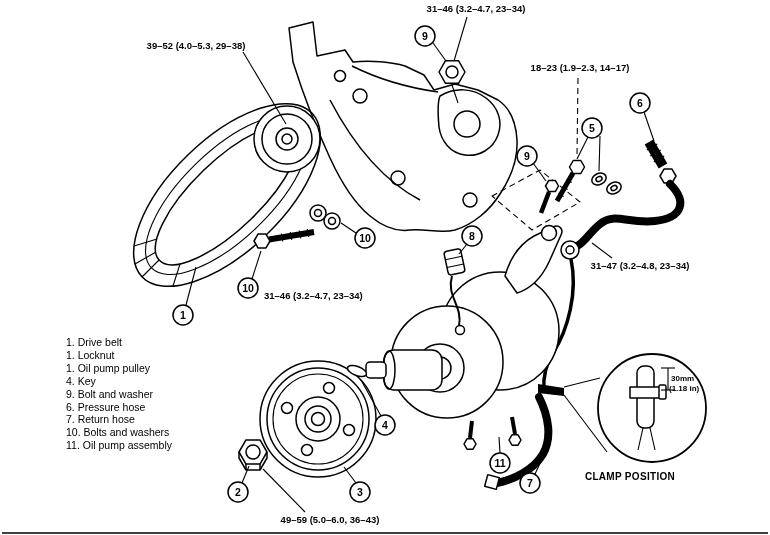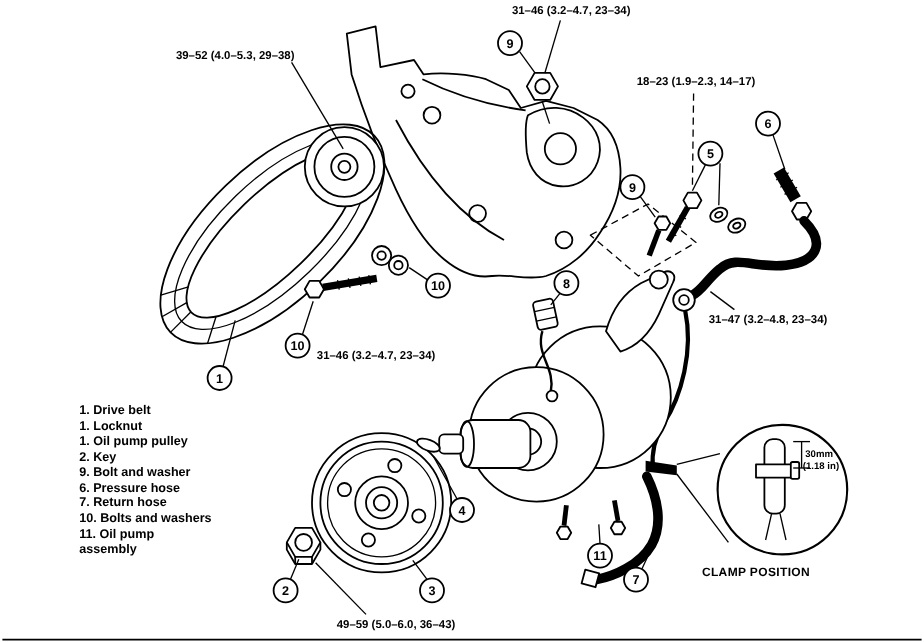--- a/index.html
+++ b/index.html
@@ -1,21 +1,21 @@
 <!DOCTYPE html>
 <html><head>
 <meta charset="utf-8">
 <style>
   * { margin:0; padding:0; box-sizing:border-box; }
   html,body { background:#fff; }
   .stage { position:relative; width:770px; height:535px; background:#fff; overflow:hidden;
            font-family:"Liberation Sans", sans-serif; }
   .stage svg { position:absolute; left:0; top:0; }
   .parts-list { position:absolute; left:66px; top:336px; width:113px; color:#000;
-                font-weight:bold; font-size:10.5px; line-height:12.9px; }
+                font-weight:normal; font-size:10.5px; line-height:12.9px; }
   text { font-family:"Liberation Sans", sans-serif; }
   .tq  { font-size:9.5px;  font-weight:bold; fill:#000; stroke:none; }
   .cot { font-size:10.5px; font-weight:bold; fill:#000; stroke:none; }
   .dim { font-size:8px;    font-weight:bold; fill:#000; stroke:none; }
   .cap { font-size:10px;   font-weight:bold; fill:#000; stroke:none; letter-spacing:.3px; }
   .co   { fill:#fff; stroke:#000; stroke-width:1.5; }
   .w    { fill:#fff; }
   .blk  { fill:#000; stroke:none; }
   .ld   { stroke:#000; stroke-width:1.1; fill:none; }
   .dash { stroke-dasharray:6 4; stroke-width:1.1; }
@@ -278,21 +278,21 @@
     </g>
 
     <line x1="2" y1="533" x2="768" y2="533" stroke-width="1.6"></line>
   </g>
 </svg>
 
 <div class="parts-list">
   <div class="pl-item">1. Drive belt</div>
   <div class="pl-item">1. Locknut</div>
   <div class="pl-item">1. Oil pump pulley</div>
-  <div class="pl-item">2. Key</div>
+  <div class="pl-item">4. Key</div>
   <div class="pl-item">9. Bolt and washer</div>
   <div class="pl-item">6. Pressure hose</div>
   <div class="pl-item">7. Return hose</div>
   <div class="pl-item">10. Bolts and washers</div>
   <div class="pl-item">11. Oil pump assembly</div>
 </div>
 
 </div>
 
 </body></html>

